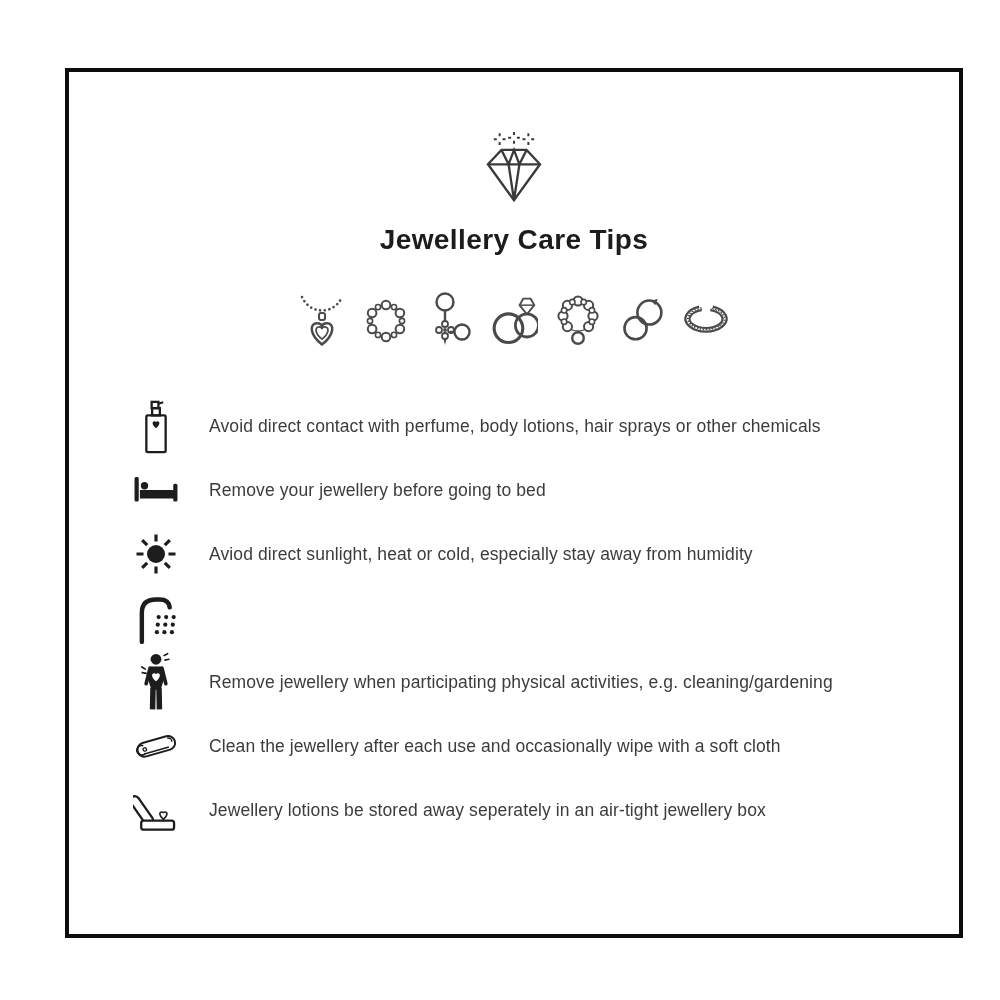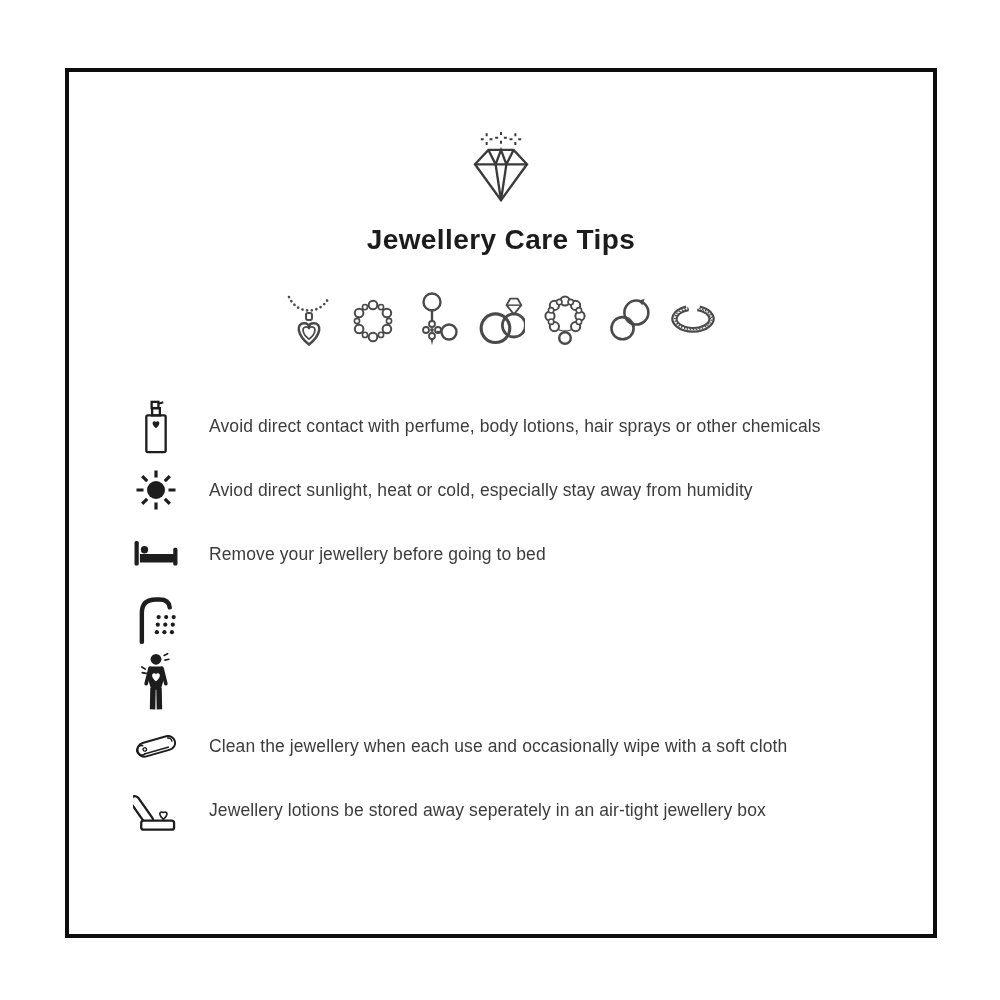--- a/index.html
+++ b/index.html
@@ -2,21 +2,21 @@
 <html><head>
 <meta charset="utf-8">
 <style>
   html,body{margin:0;padding:0;}
   body{
     width:1000px;height:1000px;background:#ffffff;position:relative;
     font-family:"Liberation Sans", sans-serif;color:#3c3c3c;overflow:hidden;
   }
   .frame{
     position:absolute;left:65px;top:68px;width:864px;height:862px;
-    border:4px solid #0d0d0d;background:#ffffff;box-sizing:content-box;
+    border:4px solid #0d0d0d;background:#ffffff;box-sizing:content-box;padding-left:26px;
   }
   .header-icon{
     position:absolute;left:50%;top:60px;transform:translateX(-50%);
   }
   .page-title{
     position:absolute;top:152px;left:0;width:100%;text-align:center;
     font-size:28px;font-weight:bold;letter-spacing:.4px;color:#1c1c1c;
   }
   .jewels{
     position:absolute;top:218px;left:0;right:0;height:58px;
@@ -154,39 +154,39 @@
           <rect x="16.5" y="4" width="7" height="6.5"></rect>
           <path d="M23.5,6 L28.5,4.5" stroke-width="2.2"></path>
           <path d="M0,4.6 C-5,0.8 -5.2,-3.9 -1.9,-3.9 C-0.7,-3.9 0,-3.2 0,-2.3 C0,-3.2 0.7,-3.9 1.9,-3.9 C5.2,-3.9 5,0.8 0,4.6 Z" transform="translate(21,27.5) scale(0.85)" fill="#1d1d1d" stroke="none"></path>
         </svg>
       </span>
       <span class="tip-text">Avoid direct contact with perfume, body lotions, hair sprays or other chemicals</span>
     </div>
 
     <div class="tip-row">
       <span class="tip-icon">
-        <svg width="44" height="44" viewBox="0 0 44 44" fill="#1d1d1d" stroke="#1d1d1d" stroke-width="3.2">
-          <circle cx="22" cy="22" r="9" stroke="none"></circle>
-          <path d="M34.5,22 H41.5 M9.5,22 H2.5 M22,9.5 V2.5 M22,34.5 V41.5"></path>
-          <path d="M30.8,13.2 L35.8,8.2 M13.2,13.2 L8.2,8.2 M30.8,30.8 L35.8,35.8 M13.2,30.8 L8.2,35.8"></path>
-        </svg>
-      </span>
-      <span class="tip-text">Aviod direct sunlight, heat or cold, especially stay away from humidity</span>
-    </div>
-
-    <div class="tip-row">
-      <span class="tip-icon">
         <svg width="60" height="38" viewBox="0 0 60 38" fill="#1d1d1d">
           <rect x="2" y="2" width="5.5" height="32" rx="2"></rect>
           <circle cx="15" cy="13.5" r="4.8"></circle>
           <path d="M9,19 H51 Q56.5,19 56.5,25 V30 H9 Z"></path>
           <rect x="52.5" y="11" width="5.5" height="23" rx="2"></rect>
         </svg>
       </span>
       <span class="tip-text">Remove your jewellery before going to bed</span>
+    </div>
+
+    <div class="tip-row">
+      <span class="tip-icon">
+        <svg width="44" height="44" viewBox="0 0 44 44" fill="#1d1d1d" stroke="#1d1d1d" stroke-width="3.2">
+          <circle cx="22" cy="22" r="9" stroke="none"></circle>
+          <path d="M34.5,22 H41.5 M9.5,22 H2.5 M22,9.5 V2.5 M22,34.5 V41.5"></path>
+          <path d="M30.8,13.2 L35.8,8.2 M13.2,13.2 L8.2,8.2 M30.8,30.8 L35.8,35.8 M13.2,30.8 L8.2,35.8"></path>
+        </svg>
+      </span>
+      <span class="tip-text">Aviod direct sunlight, heat or cold, especially stay away from humidity</span>
     </div>
 
     <div class="tip-row">
       <span class="tip-icon">
         <svg width="52" height="60" viewBox="0 0 52 60" fill="#1d1d1d">
           <path d="M10,57 L10,24 Q10,9 26,9 L30,9 Q40.5,9 41.5,18" fill="none" stroke="#1d1d1d" stroke-width="5" stroke-linecap="round"></path>
           <circle cx="29" cy="29" r="2.4"></circle>
             <circle cx="37.5" cy="29" r="2.4"></circle>
             <circle cx="46" cy="29" r="2.4"></circle>
           <circle cx="28" cy="37.5" r="2.4"></circle>
@@ -203,35 +203,36 @@
       <span class="tip-icon">
         <svg width="46" height="60" viewBox="0 0 48 70" fill="#1d1d1d">
           <circle cx="24" cy="8.5" r="6.3"></circle>
           <path d="M16.5,17 H31.5 L33.5,31 L29.5,44 H18.5 L14.5,31 Z"></path>
           <path d="M17,19 L12.5,37 M31,19 L35.5,37" stroke="#1d1d1d" stroke-width="4.2" stroke-linecap="round" fill="none"></path>
           <path d="M20.5,42 L20,67 M27.5,42 L28,67" stroke="#1d1d1d" stroke-width="6.4" fill="none"></path>
           <path d="M0,4.6 C-5,0.8 -5.2,-3.9 -1.9,-3.9 C-0.7,-3.9 0,-3.2 0,-2.3 C0,-3.2 0.7,-3.9 1.9,-3.9 C5.2,-3.9 5,0.8 0,4.6 Z" transform="translate(24,29) scale(1.1)" fill="#ffffff" stroke="none"></path>
           <path d="M33.5,4 L37.5,2 M34.5,9.5 L39,8.5 M11.5,20 L7.5,17.5 M12.5,25 L8,24" stroke="#1d1d1d" stroke-width="2" stroke-linecap="round" fill="none"></path>
         </svg>
       </span>
+      <span class="tip-text">Remove jewellery when participating physical activities, e.g. cleaning/gardening</span>
     </div>
 
     <div class="tip-row">
       <span class="tip-icon">
         <svg width="56" height="42" viewBox="0 0 56 42" fill="none" stroke="#1d1d1d">
           <g transform="rotate(-16 28 22)">
             <rect x="5" y="13" width="47" height="17" rx="8.5" fill="#ffffff" stroke-width="2.4"></rect>
             <path d="M12,26.5 H43" stroke-width="1.8"></path>
             <path d="M13.5,16.5 A5.8,5.8 0 1 0 13.5,26" stroke-width="2"></path>
             <circle cx="14" cy="21.3" r="2.1" stroke-width="1.6"></circle>
             <path d="M44,15.5 Q49.5,16.5 48.3,21.5" stroke-width="1.8"></path>
           </g>
         </svg>
       </span>
-      <span class="tip-text">Clean the jewellery when each use and occasionally wipe with a soft cloth</span>
+      <span class="tip-text">Clean the jewellery after each use and occasionally wipe with a soft cloth</span>
     </div>
 
     <div class="tip-row">
       <span class="tip-icon">
         <svg width="52" height="52" viewBox="0 0 56 54" fill="none" stroke="#1d1d1d">
           <rect x="16.5" y="4" width="11" height="40" rx="5.5" fill="#ffffff" stroke-width="2.8" transform="rotate(-35 22 44)"></rect>
           <rect x="10" y="40" width="40" height="11" rx="3" fill="#ffffff" stroke-width="2.8"></rect>
           <path d="M0,4.6 C-5,0.8 -5.2,-3.9 -1.9,-3.9 C-0.7,-3.9 0,-3.2 0,-2.3 C0,-3.2 0.7,-3.9 1.9,-3.9 C5.2,-3.9 5,0.8 0,4.6 Z" transform="translate(37,33.5) scale(1.05)" stroke-width="1.9" fill="#ffffff"></path>
         </svg>
       </span>

